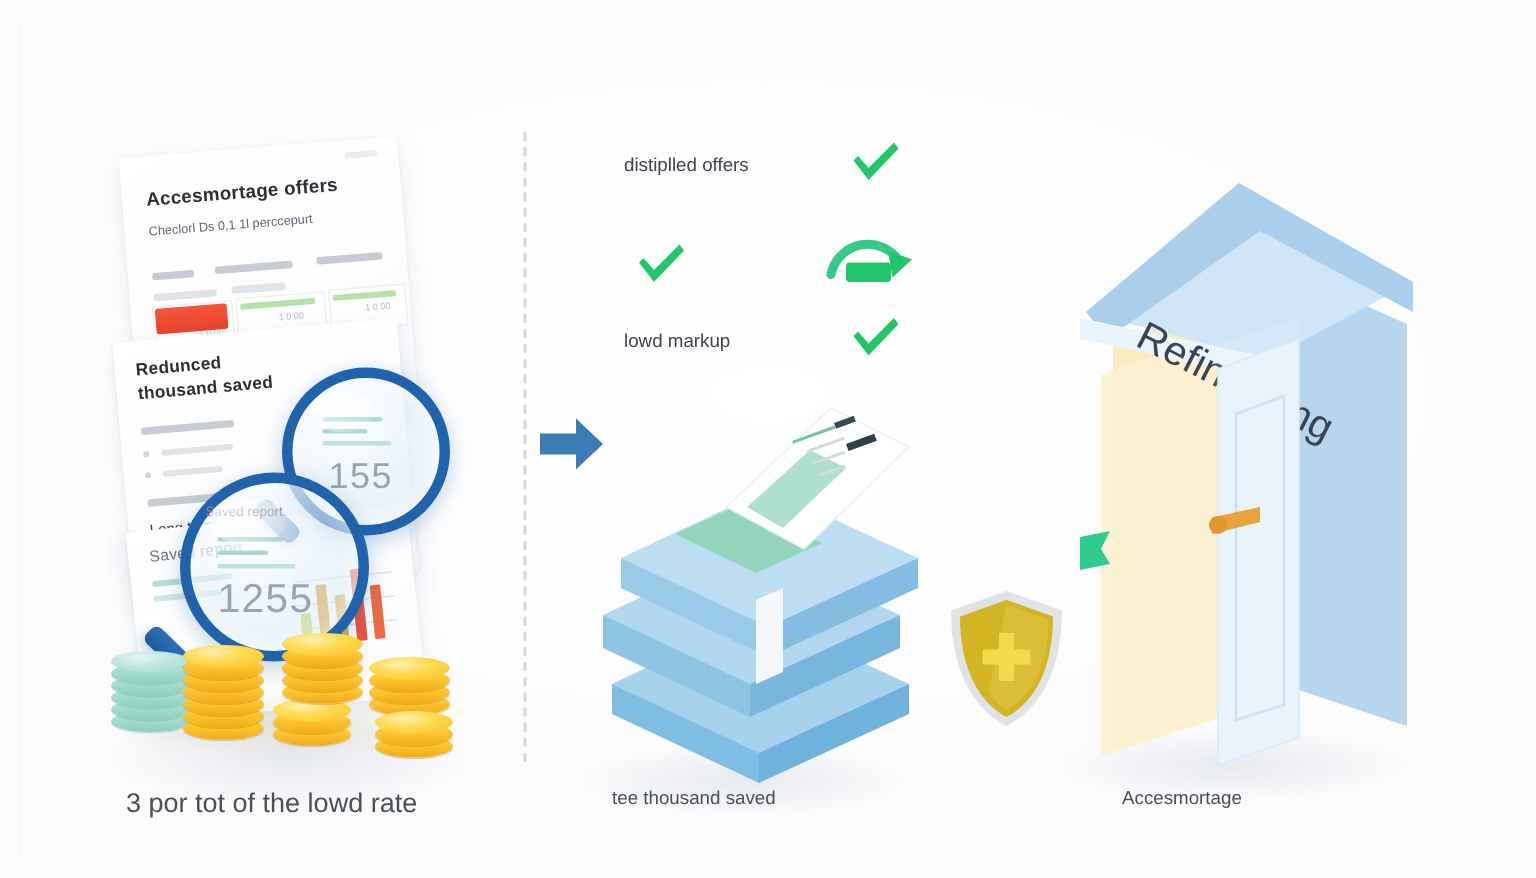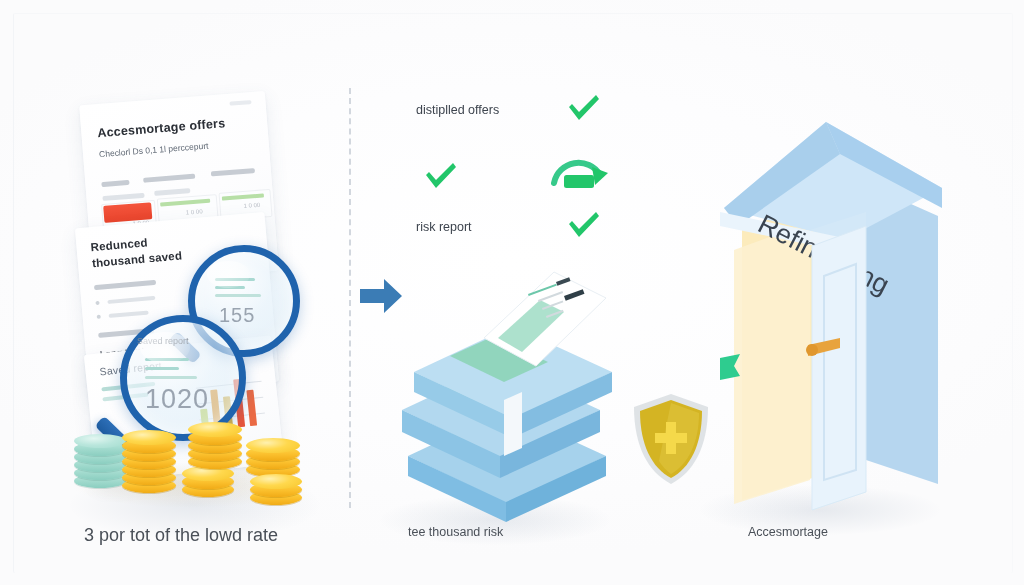--- a/index.html
+++ b/index.html
@@ -228,32 +228,32 @@
         <div class="mini-bar" style="left:50px;width:7px;height:36px;background:#ea6a44;"></div>
       </div>
     </div>
 
     <div class="magnifier" style="left:110px;top:175px;width:130px;height:130px;">
       <div class="mag-handle" style="left:-2px;top:96px;width:34px;height:13px;transform:rotate(44deg);"></div>
       <div class="mag-lens" style="left:18px;top:0px;width:98px;height:98px;">
         <div class="mag-tl" style="left:20px;top:26px;width:40px;"></div>
         <div class="mag-tl" style="left:20px;top:34px;width:30px;"></div>
         <div class="mag-tl" style="left:20px;top:42px;width:46px;background:#bfe1db;"></div>
-        <div class="mag-num" style="left:24px;top:52px;font-size:20px;">155</div>
+        <div class="mag-num" style="left:24px;top:52px;font-size:24px;">155</div>
       </div>
     </div>
 
     <div class="magnifier" style="left:40px;top:245px;width:150px;height:150px;">
       <div class="mag-handle" style="left:-6px;top:112px;width:38px;height:14px;transform:rotate(44deg);"></div>
       <div class="mag-lens" style="left:20px;top:0px;width:112px;height:112px;">
         <div class="mag-caption" style="left:10px;top:14px;font-size:9px;">Saved report</div>
         <div class="mag-tl" style="left:18px;top:36px;width:44px;"></div>
         <div class="mag-tl" style="left:18px;top:45px;width:34px;"></div>
         <div class="mag-tl" style="left:18px;top:54px;width:52px;background:#bfe1db;"></div>
-        <div class="mag-num" style="left:18px;top:62px;font-size:27px;">1020</div>
+        <div class="mag-num" style="left:18px;top:62px;font-size:27px;">1255</div>
       </div>
     </div>
 
     <div class="ground-shadow" style="left:10px;top:392px;width:240px;height:46px;"></div>
 
     <div class="coin-stack" style="left:14px;top:360px;width:56px;height:60px;">
       <div class="coin mint" style="left:0;top:44px;width:52px;height:14px;"></div>
       <div class="coin mint" style="left:0;top:36px;width:52px;height:14px;"></div>
       <div class="coin mint" style="left:0;top:28px;width:52px;height:14px;"></div>
       <div class="coin mint" style="left:0;top:20px;width:52px;height:14px;"></div>
@@ -318,21 +318,21 @@
     </div>
 
     <div class="refresh-icon" style="left:188px;top:75px;">
       <svg width="62" height="54" viewBox="0 0 62 54">
         <path d="M6 38 A25 25 0 0 1 52 30" stroke="#36c98a" stroke-width="6" fill="none" stroke-linecap="round"></path>
         <path d="M44 22 L60 28 L47 40 Z" fill="#22c66a"></path>
         <rect x="16" y="30" width="30" height="13" rx="2.5" fill="#22c66a"></rect>
       </svg>
     </div>
 
-    <div class="check-label" style="left:56px;top:150px;font-size:12.5px;">risk report</div>
+    <div class="check-label" style="left:56px;top:150px;font-size:12.5px;">lowd markup</div>
 
     <div class="checkmark" style="left:205px;top:139px;">
       <svg width="38" height="32" viewBox="0 0 38 32">
         <path d="M4 15 L7 12 L14 20 L31 3 L34 7 L14 28 Z" fill="#22c66a"></path>
       </svg>
     </div>
 
     <div class="soft-shadow" style="left:20px;top:425px;width:230px;height:50px;"></div>
 
     <div id="money">
@@ -372,21 +372,21 @@
 
           <rect x="150" y="40" width="26" height="2" fill="#d2dade" transform="rotate(-20 150 40)"></rect>
           <rect x="154" y="48" width="22" height="2" fill="#d2dade" transform="rotate(-20 154 48)"></rect>
           <rect x="158" y="56" width="18" height="2" fill="#d2dade" transform="rotate(-20 158 56)"></rect>
 
           <rect x="140" y="34" width="30" height="2" fill="#6cc7aa" transform="rotate(-20 140 34)"></rect>
         </g>
       </svg>
     </div>
 
-    <div class="caption" style="left:48px;top:455px;font-size:12.5px;">tee thousand risk</div>
+    <div class="caption" style="left:48px;top:455px;font-size:12.5px;">tee thousand saved</div>
   </div>
 
   <div id="right-panel">
 
     <div class="soft-shadow" style="left:10px;top:415px;width:240px;height:50px;"></div>
 
     <svg width="290" height="440" viewBox="0 0 290 440" style="position:absolute;left:0;top:10px;">
 
       <path d="M52 150 L148 112 L148 390 L52 420 Z" fill="#fbe7b0" opacity="0.85"></path>
       <path d="M44 170 L120 142 L120 400 L44 424 Z" fill="#fdf1cf" opacity="0.9"></path>

